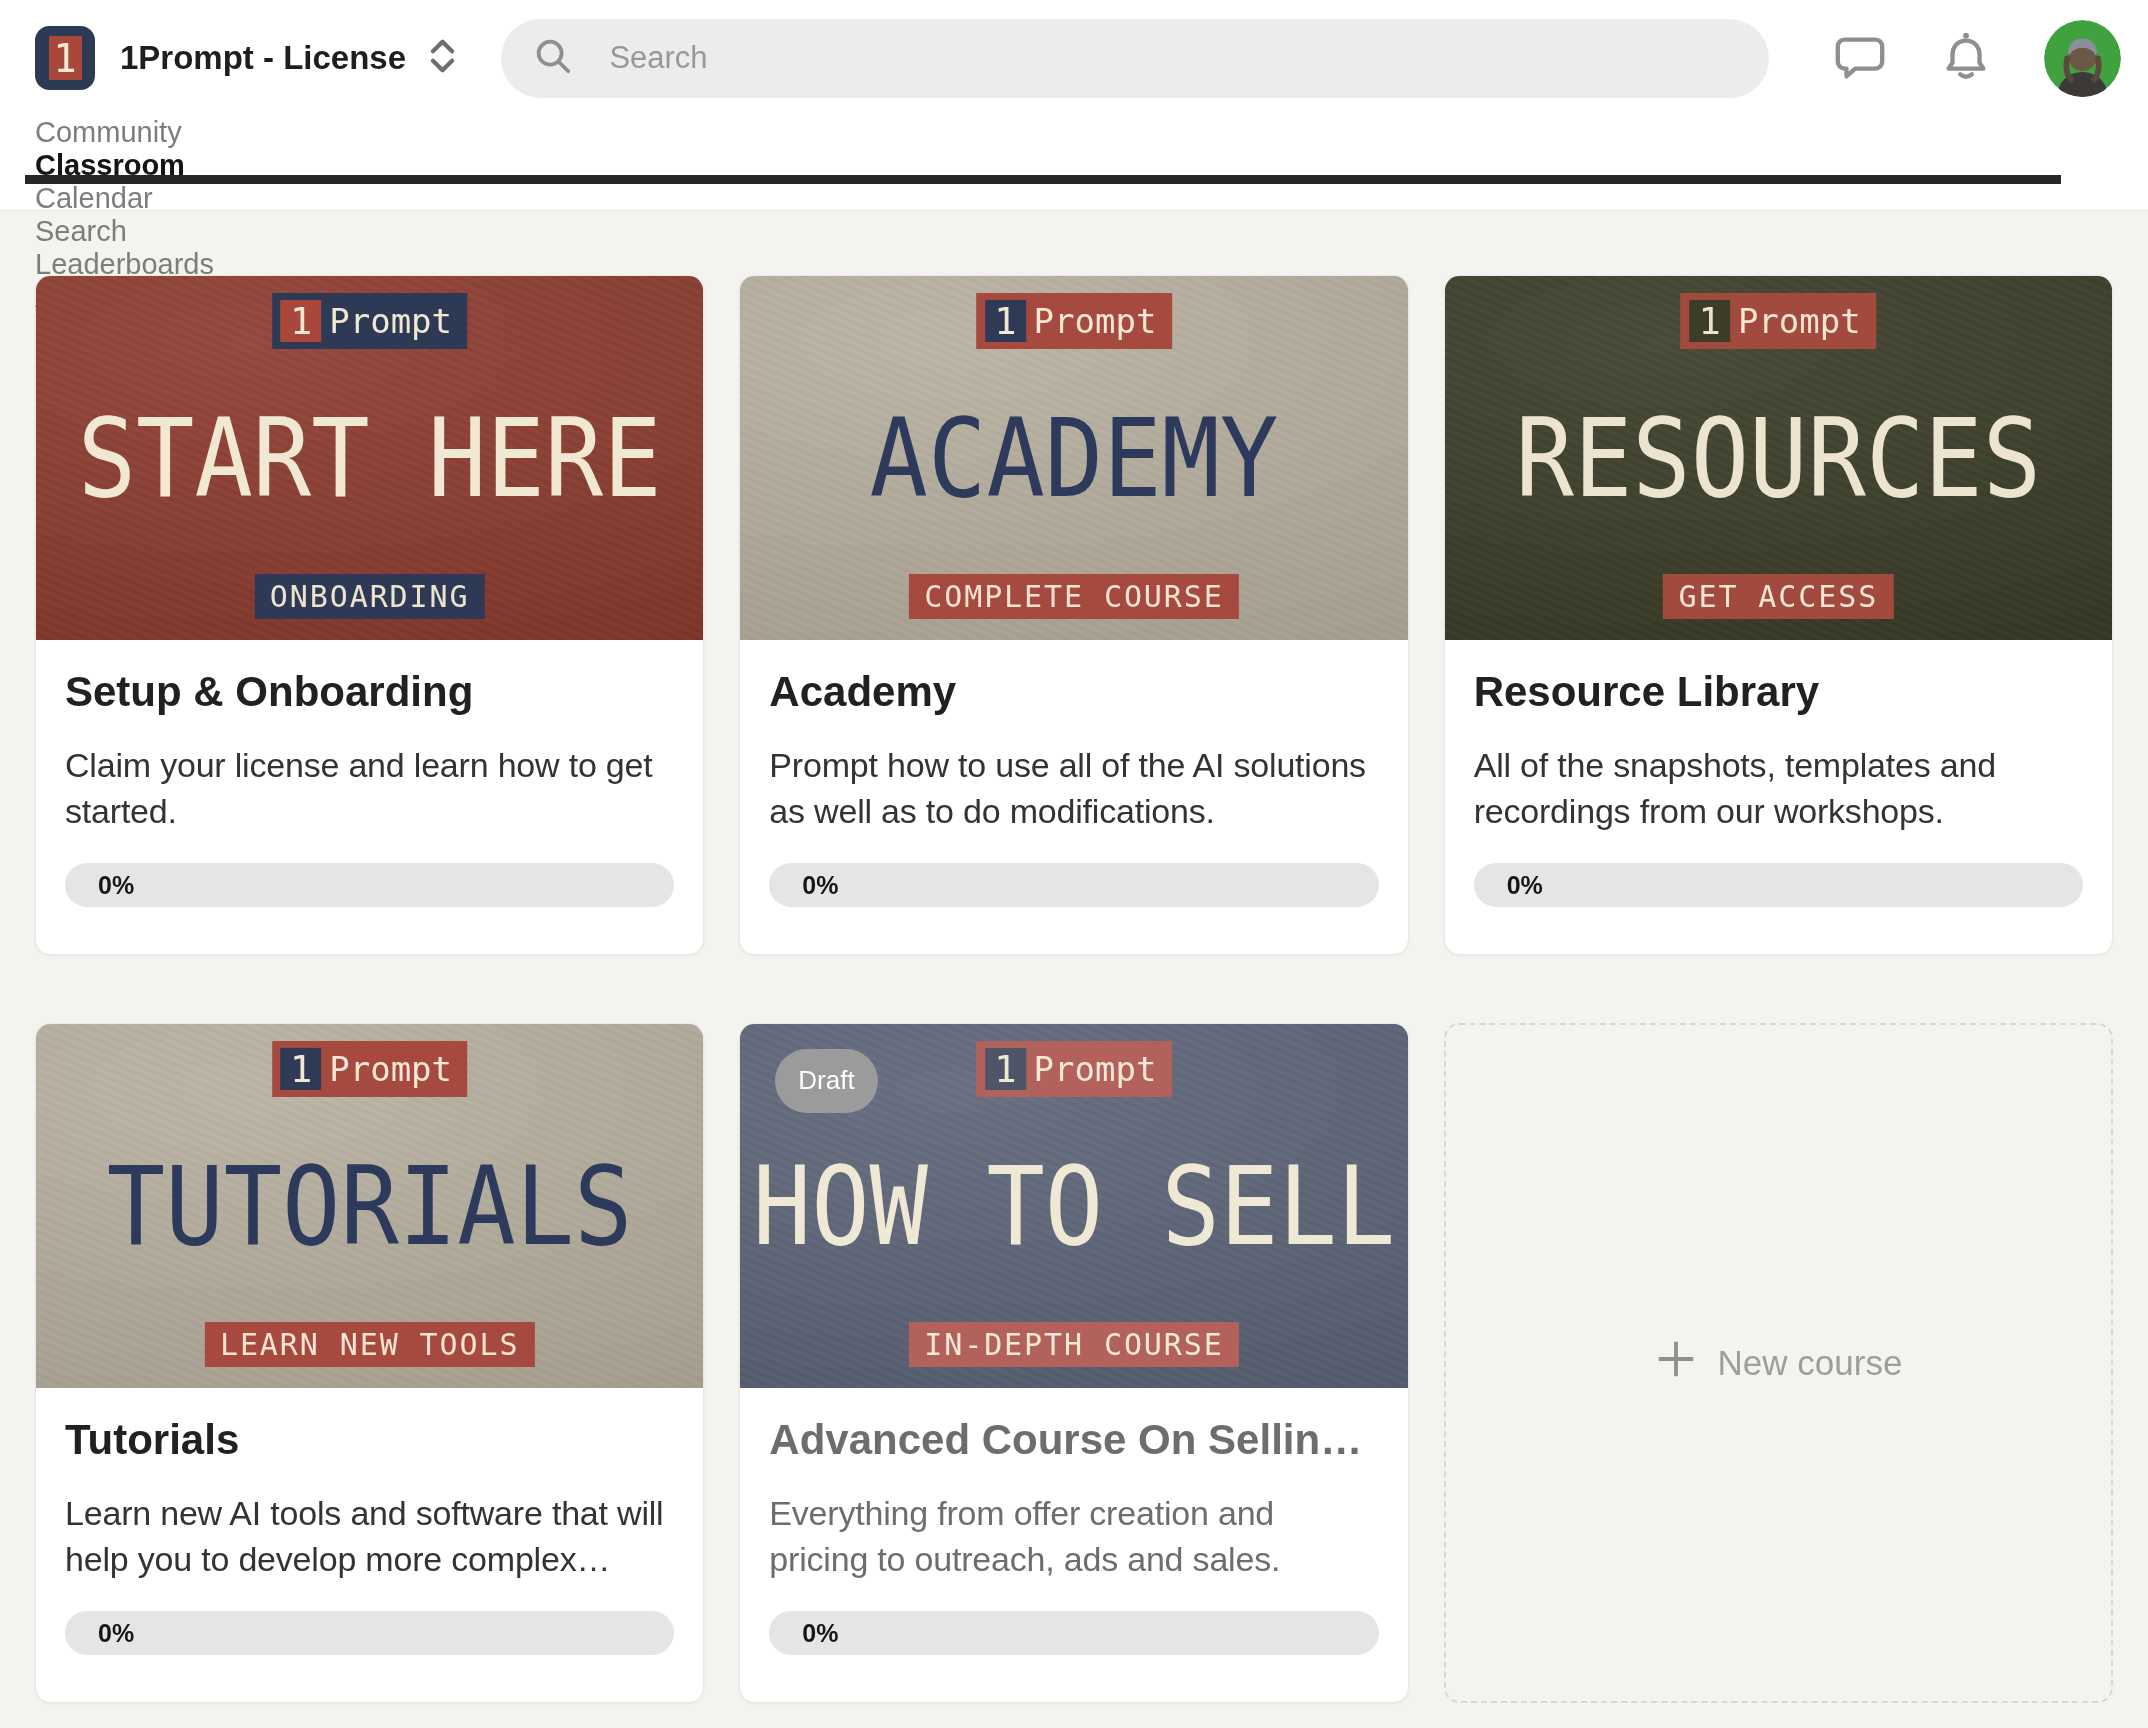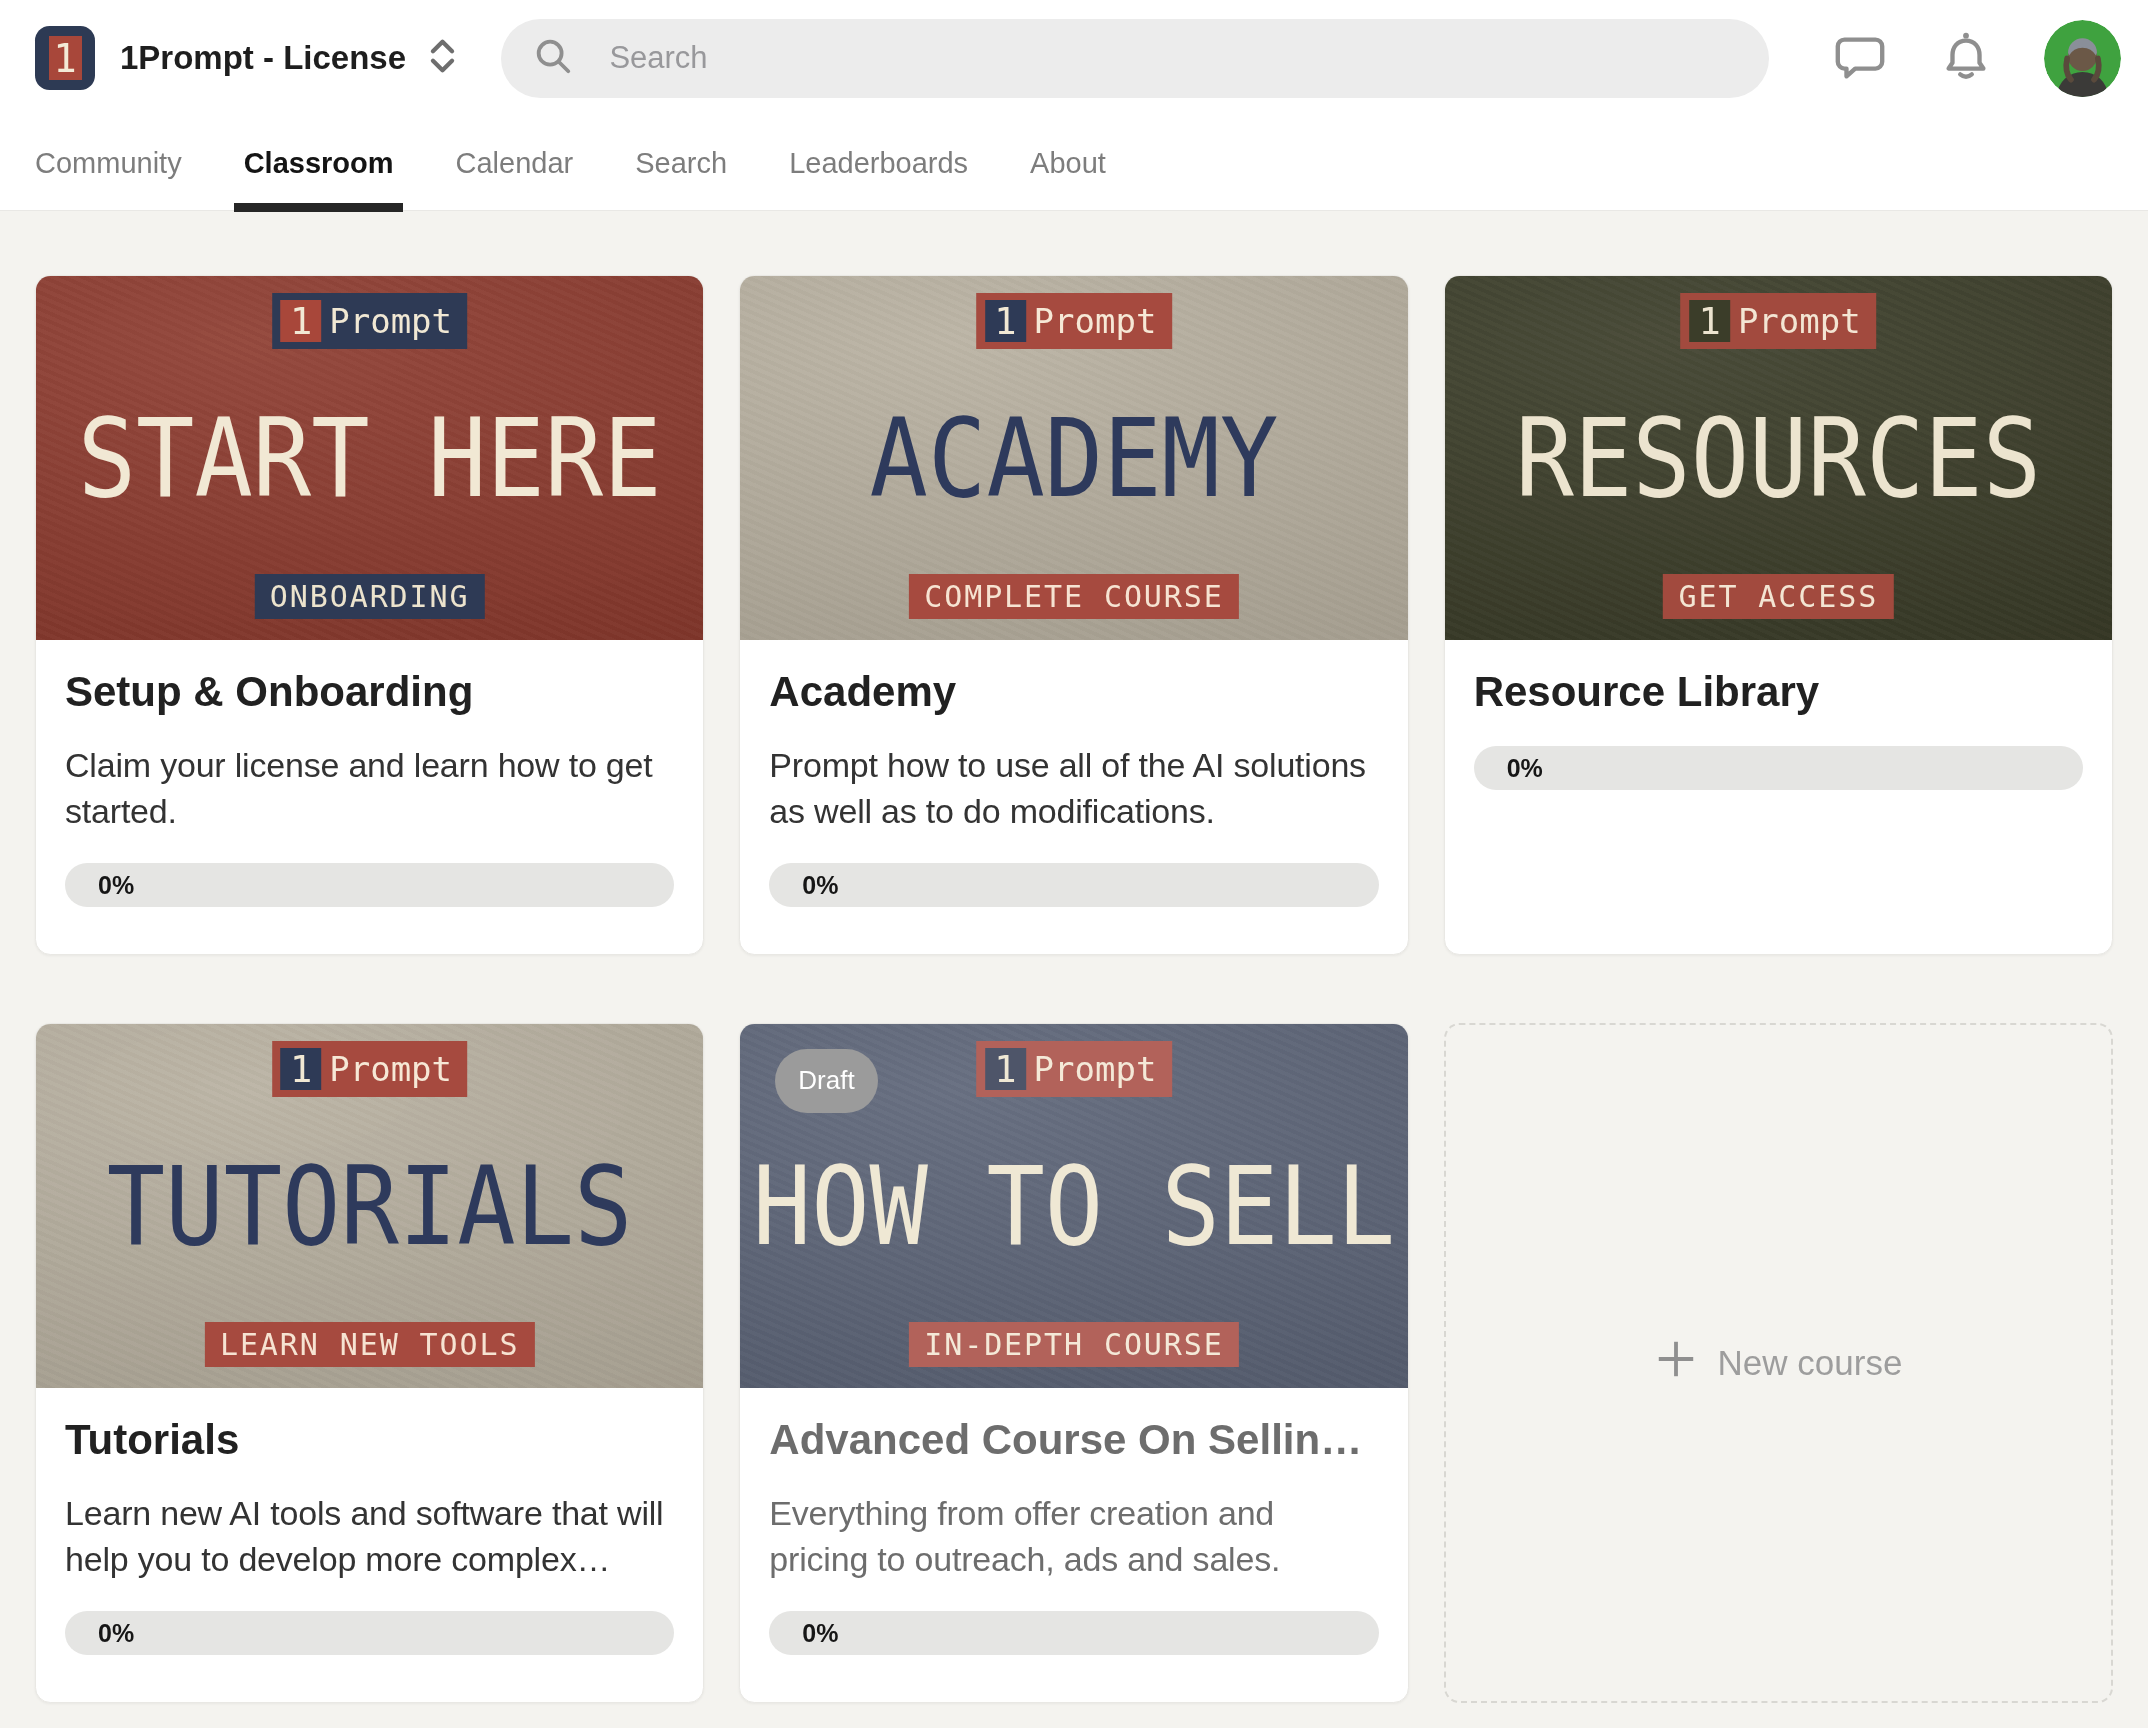--- a/index.html
+++ b/index.html
@@ -33,21 +33,21 @@
     border:none;background:transparent;outline:none;width:100%;
     font-size:31px;color:#4a4a4a;font-family:"Liberation Sans",sans-serif;
   }
   .search input::placeholder{color:#98989b;}
   .top-icons{margin-left:auto;display:flex;align-items:center;gap:50px;}
   .icon-btn{cursor:pointer;display:flex;align-items:center;}
   .avatar{width:77px;height:77px;border-radius:50%;overflow:hidden;flex:0 0 auto;cursor:pointer;}
   
   .tabs{
     height:95px;background:#ffffff;border-bottom:1.9px solid #e9e8e5;
-    display:flex;align-items:stretch;padding:0 35px;box-sizing:border-box;
+    display:flex;align-items:stretch;padding:0 35px;box-sizing:border-box;flex-direction:column;
   }
   .tab{
     font-size:29px;color:#7d7d7d;margin-right:62px;position:relative;
     display:flex;align-items:center;cursor:pointer;white-space:nowrap;
   }
   .tab.active{color:#141414;font-weight:bold;}
   .tab.active::after{
     content:"";position:absolute;left:-9.7px;right:-9.7px;bottom:-1.9px;height:8.7px;background:#262626;
   }
   
@@ -248,20 +248,21 @@
     <div class="banner">
       <div class="logo-badge">
         <span class="sq">1</span>
         <span class="nm">Prompt</span>
       </div>
       <div class="headline">RESOURCES</div>
       <div class="tag">GET ACCESS</div>
     </div>
     <div class="card-body">
       <div class="card-title">Resource Library</div>
+      <div class="card-desc">All of the snapshots, templates and recordings from our workshops.</div>
       <div class="progress">
         <div class="fill" style="width: 0%;"></div>
         <div class="pct">0%</div>
       </div>
     </div>
   </div>
 
   <div class="card theme-beige">
     <div class="banner">
       <div class="logo-badge">

